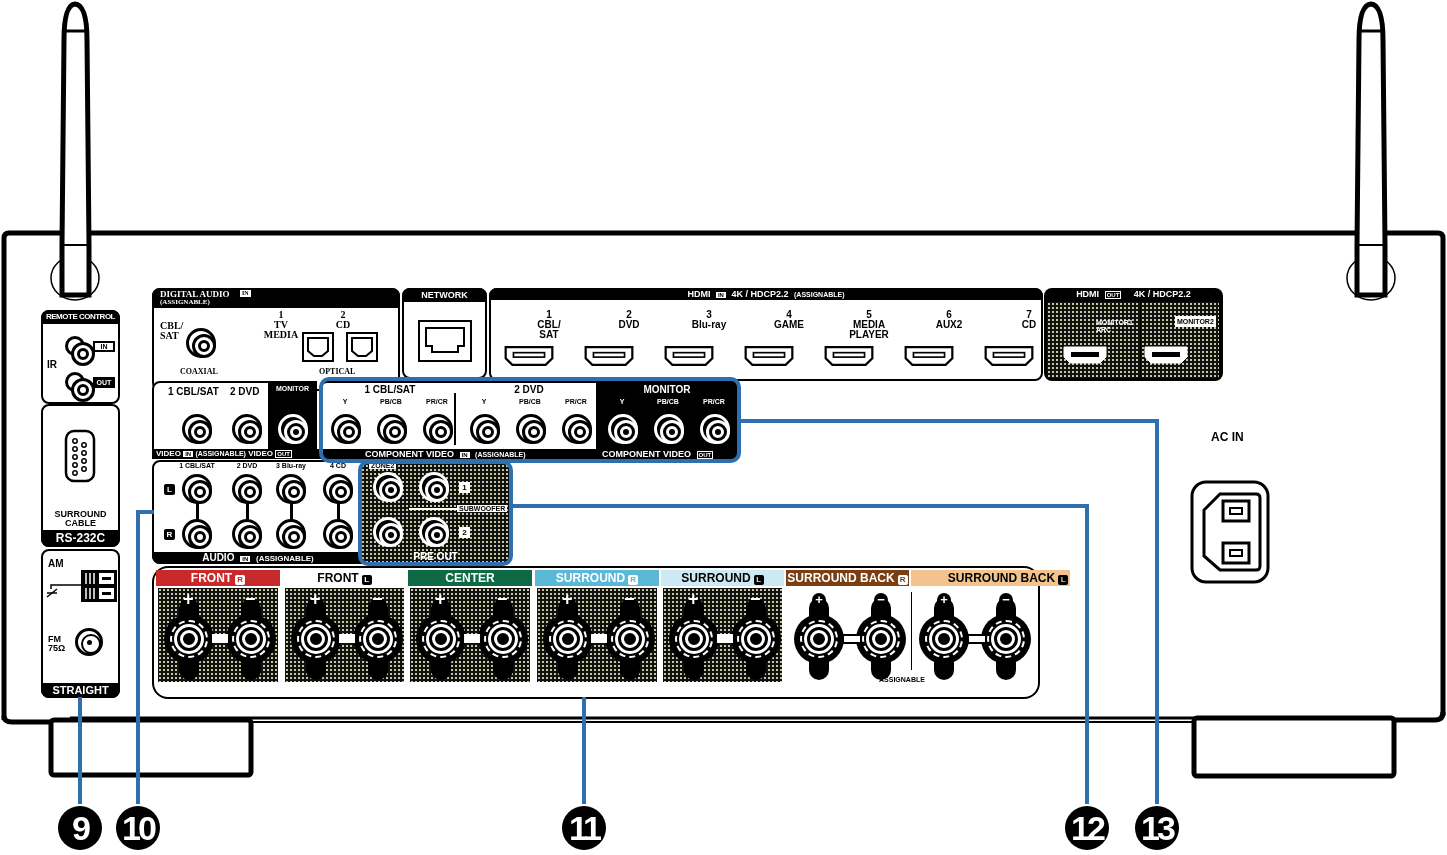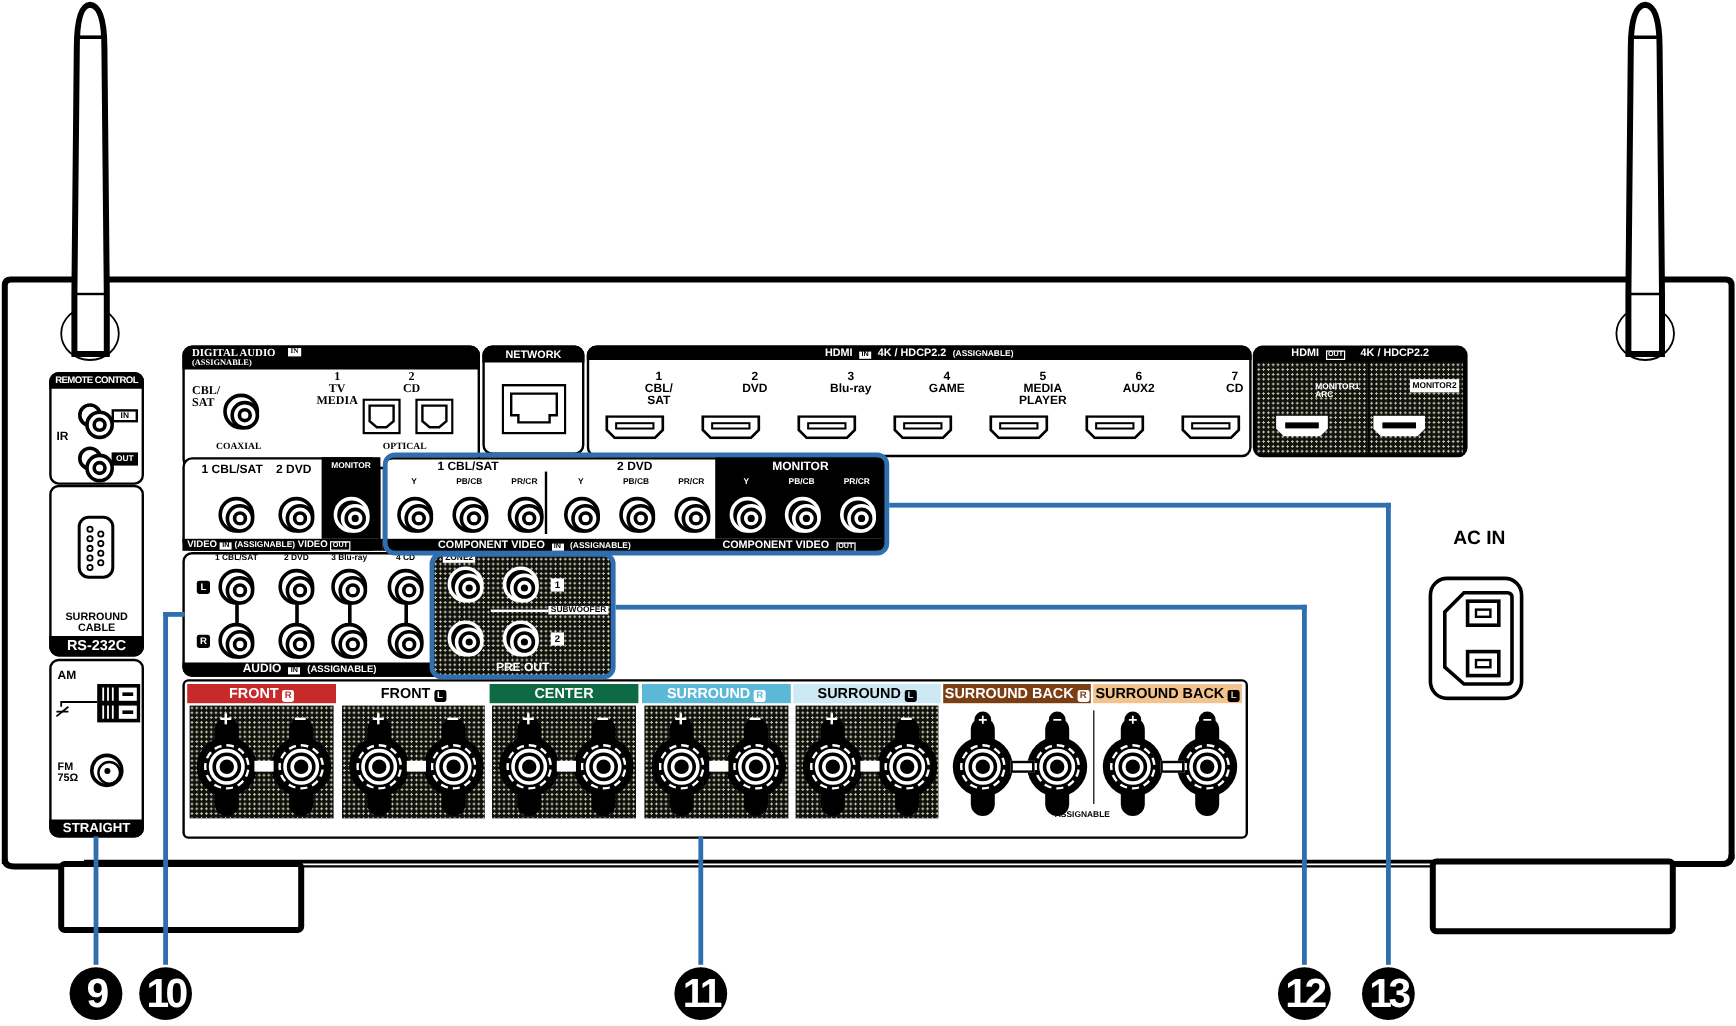--- a/index.html
+++ b/index.html
@@ -322,21 +322,21 @@
     <div class="rca inv" style="left:58px;top:12px;"></div>
     <div class="rca inv" style="left:58px;top:57px;"></div>
     <div class="lbl" style="left:98px;top:22px;width:11px;height:11px;background:#fff;color:#000;font-size:8px;line-height:11px;">1</div>
     <div class="lbl" style="left:98px;top:67px;width:11px;height:11px;background:#fff;color:#000;font-size:8px;line-height:11px;">2</div>
     <div class="abs" style="left:48px;top:48px;width:48px;height:2px;background:#fff;"></div>
     <div class="lbl xs" style="left:96px;top:45px;background:#fff;color:#000;padding:0 2px;">SUBWOOFER</div>
     <div class="lbl" style="left:0;top:92px;width:149px;color:#fff;font-size:10px;">PRE OUT</div>
   </div>
 </div>
 
-<div class="panel" style="left:152px;top:566px;width:888px;height:133px;border-radius:5px;">
+<div class="panel" style="left:152px;top:566px;width:888px;height:133px;border-radius:16px;">
   <div id="speaker-channels">
       <div class="spk-head" style="left: 2px; top: 2px; width: 124px; background: rgb(200, 41, 43); color: rgb(255, 255, 255);"><span>FRONT</span><span style="display: inline-block; margin-left: 3px; width: 10px; height: 10px; font-size: 8px; line-height: 10px; border-radius: 2px; background: rgb(255, 255, 255); color: rgb(200, 41, 43);">R</span></div>
       <div class="abs dotted" style="left: 4px; top: 20px; width: 120px; height: 94px;"></div>
       <div class="post" style="left: 10px; top: 46px;">
         <div class="stemT"></div>
         <div class="stemB"></div>
         <div class="r1"></div>
         <div class="r2"></div>
         <div class="r3"></div>
       </div>
@@ -437,21 +437,21 @@
       <div class="sym-circ" style="left: 658px; top: 25px;">+</div>
       <div class="post" style="left: 702px; top: 46px;">
         <div class="stemT"></div>
         <div class="stemB"></div>
         <div class="r1"></div>
         <div class="r2"></div>
         <div class="r3"></div>
       </div>
       <div class="sym-circ" style="left: 720px; top: 25px;">−</div>
       <div class="abs" style="left: 688px; top: 66px; width: 16px; height: 6px; background: rgb(255, 255, 255); border: 2px solid rgb(0, 0, 0);"></div>
-      <div class="spk-head" style="left: 757px; top: 2px; width: 124px; background: rgb(242, 195, 140); color: rgb(0, 0, 0);"><span>SURROUND BACK</span><span style="display: inline-block; margin-left: 3px; width: 10px; height: 10px; font-size: 8px; line-height: 10px; border-radius: 2px; background: rgb(0, 0, 0); color: rgb(242, 195, 140);">L</span></div>
+      <div class="spk-head" style="left: 757px; top: 2px; width: 124px; background: rgb(242, 195, 140); color: rgb(0, 0, 0); padding-left: 35px;"><span>SURROUND BACK</span><span style="display: inline-block; margin-left: 3px; width: 10px; height: 10px; font-size: 8px; line-height: 10px; border-radius: 2px; background: rgb(0, 0, 0); color: rgb(242, 195, 140);">L</span></div>
       <div class="post" style="left: 765px; top: 46px;">
         <div class="stemT"></div>
         <div class="stemB"></div>
         <div class="r1"></div>
         <div class="r2"></div>
         <div class="r3"></div>
       </div>
       <div class="sym-circ" style="left: 783px; top: 25px;">+</div>
       <div class="post" style="left: 827px; top: 46px;">
         <div class="stemT"></div>
@@ -460,21 +460,21 @@
         <div class="r2"></div>
         <div class="r3"></div>
       </div>
       <div class="sym-circ" style="left: 845px; top: 25px;">−</div>
       <div class="abs" style="left: 813px; top: 66px; width: 16px; height: 6px; background: rgb(255, 255, 255); border: 2px solid rgb(0, 0, 0);"></div>
     </div>
   <div class="abs" style="left:757px;top:24px;width:1px;height:78px;background:#000;"></div>
   <div class="lbl xs" style="left:725px;top:108px;">ASSIGNABLE</div>
 </div>
 
-<div class="lbl" style="left:1211px;top:444px;font-size:16px;">AC IN</div>
+<div class="lbl" style="left:1211px;top:432px;font-size:12px;">AC IN</div>
 <svg class="abs" style="left:1190px;top:480px" width="80" height="104">
   <rect x="2" y="2" width="76" height="100" rx="14" fill="#fff" stroke="#000" stroke-width="3"></rect>
   <path d="M30,14 L66,14 Q70,14 70,18 L70,86 Q70,90 66,90 L30,90 L14,76 L14,30 Z" fill="#fff" stroke="#000" stroke-width="3"></path>
   <rect x="33" y="21" width="26" height="20" fill="#fff" stroke="#000" stroke-width="3"></rect>
   <rect x="40" y="28" width="12" height="6" fill="#fff" stroke="#000" stroke-width="2"></rect>
   <rect x="33" y="63" width="26" height="20" fill="#fff" stroke="#000" stroke-width="3"></rect>
   <rect x="40" y="70" width="12" height="6" fill="#fff" stroke="#000" stroke-width="2"></rect>
 </svg>
 
 <div class="callout-box" style="left:319px;top:377px;width:422px;height:86px;"></div>

